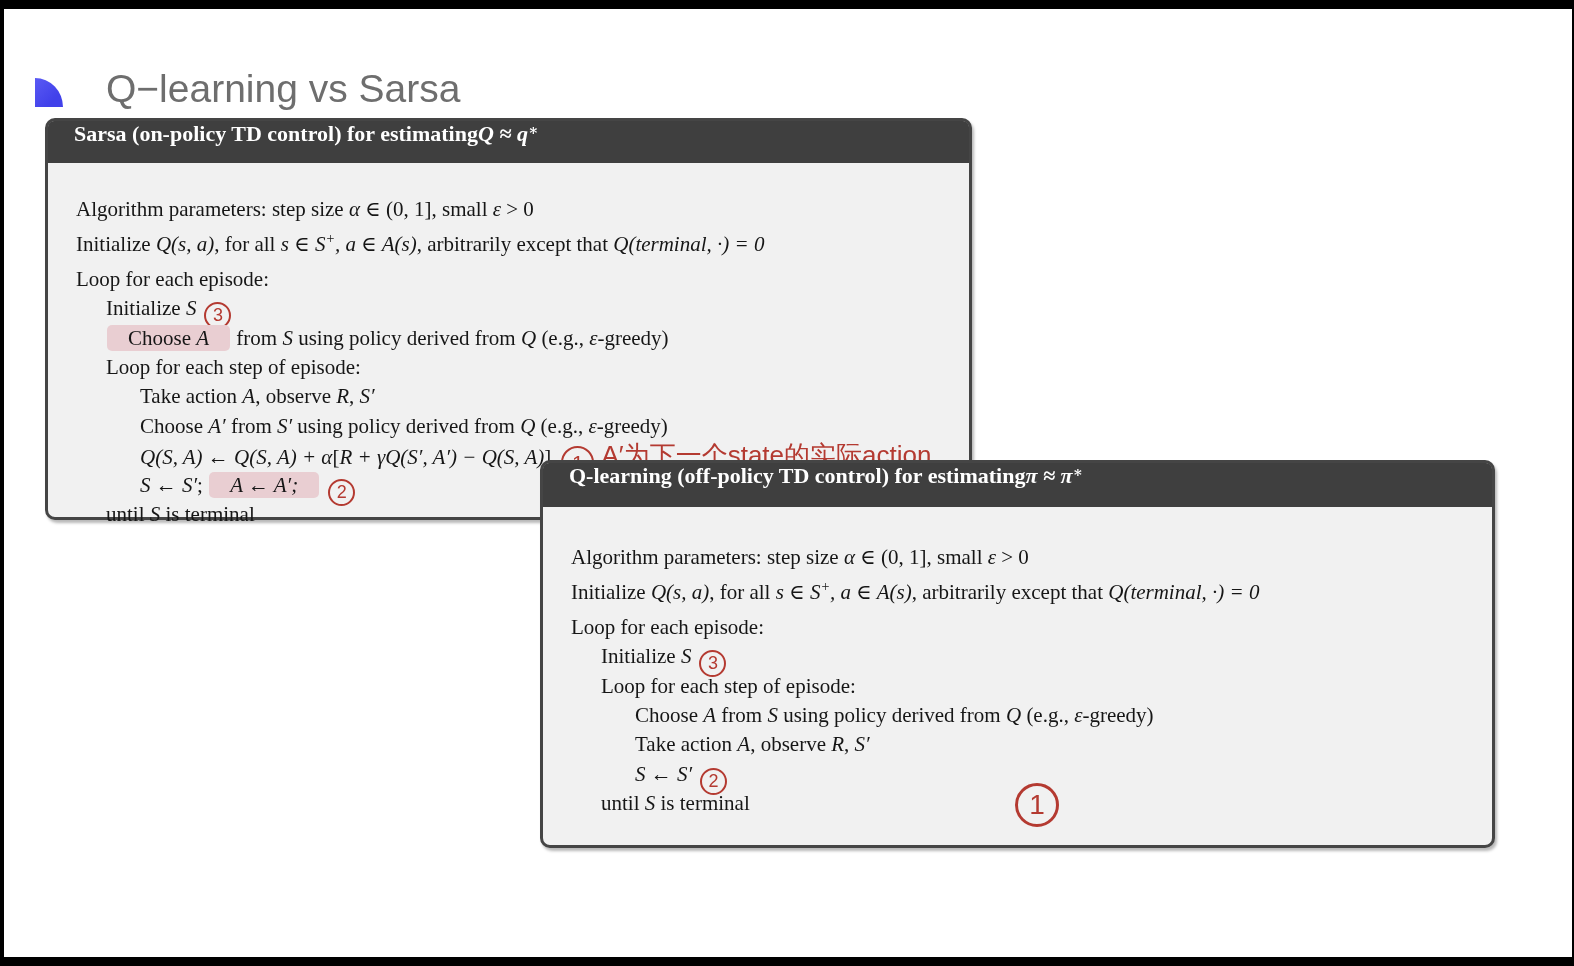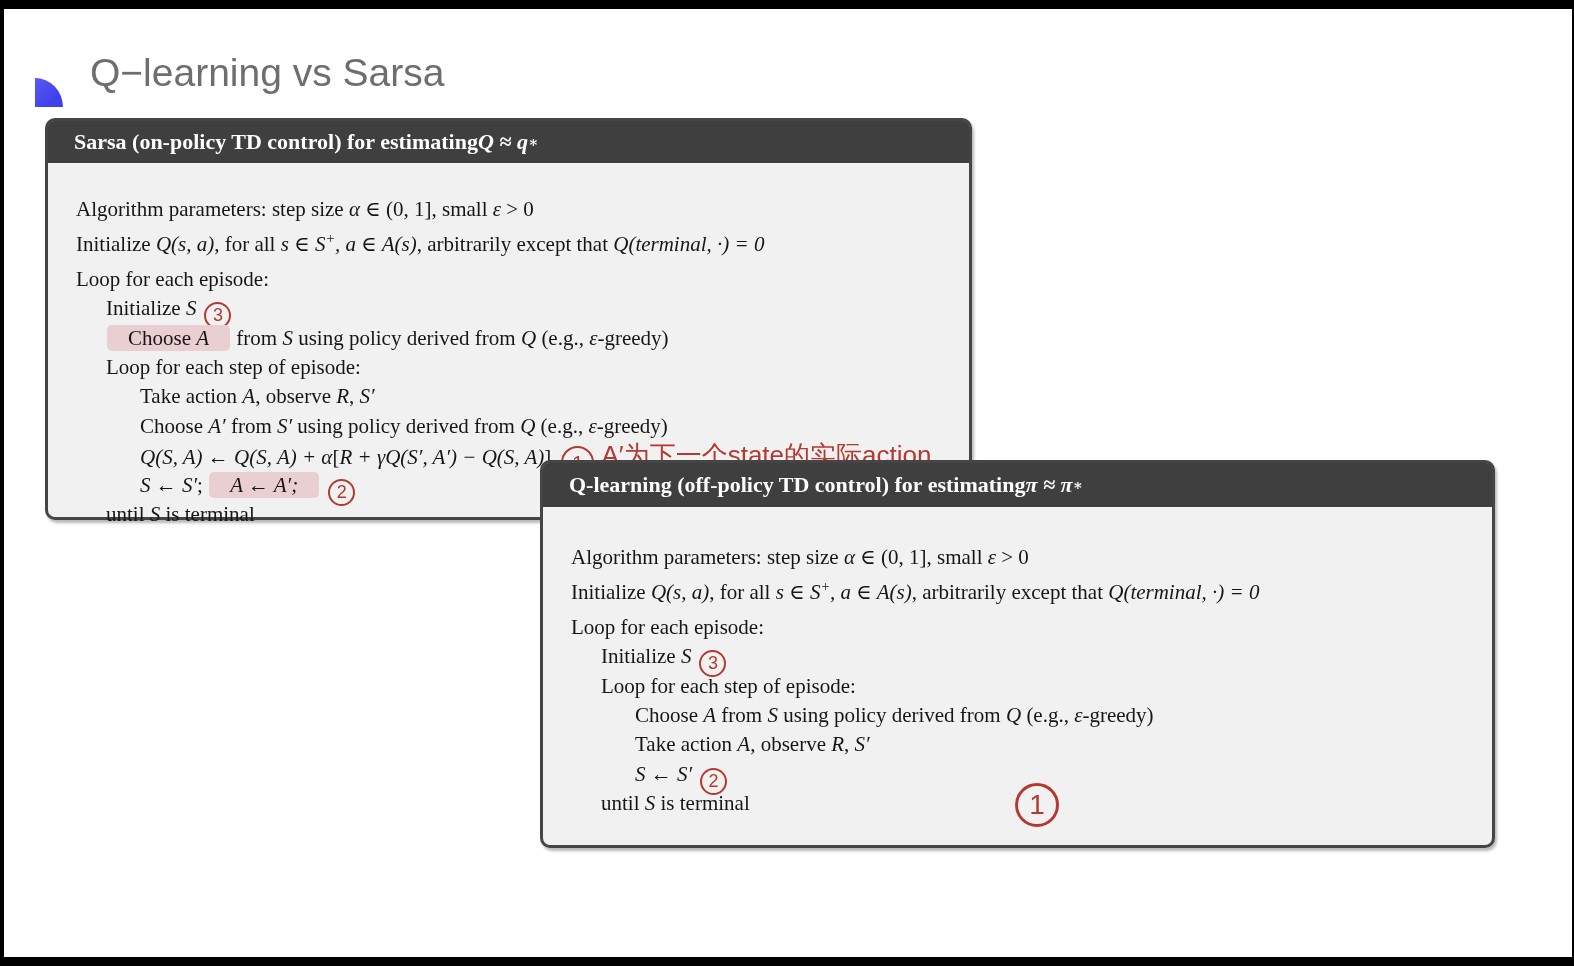--- a/index.html
+++ b/index.html
@@ -11,37 +11,37 @@
   .slide{
     position:absolute;left:4px;top:9px;right:2px;bottom:9px;
     background:#ffffff;
   }
   .corner-shape{
     position:absolute;left:31px;top:69px;width:28px;height:29px;
     background:linear-gradient(135deg,#5a5af4,var(--accent-blue,#4141ea) 70%);
     border-radius:0 100% 0 0;
   }
   .slide-title{
-    position:absolute;left:86px;top:42px;margin:0;
+    position:absolute;left:86px;top:42px;margin:16px;
     font-family:"Liberation Sans","DejaVu Sans",sans-serif;
     font-weight:500;font-size:39px;color:var(--title-gray,#6e6e6e);
   }
   .algo-box{
     position:absolute;box-sizing:border-box;
     background:var(--box-bg,#f1f1f1);
     border:3px solid var(--box-border,#454545);
     border-radius:10px;
     box-shadow:2px 3px 3px rgba(0,0,0,.28);
   }
   .sarsa-box{left:41px;top:109px;width:927px;height:402px;z-index:1;}
   .qlearning-box{left:536px;top:451px;width:955px;height:388px;z-index:2;}
   .algo-header{
     background:var(--header-bg,#3f3f3f);color:#fff;
     font-weight:bold;font-size:22px;
-    height:42px;display:flex;align-items:center;
+    height:42px;display:flex;
     padding:0 26px;border-radius:6px 6px 0 0;white-space:nowrap;
   }
   .qlearning-box .algo-header{height:44px;}
   .algo-body{
     font-size:21px;line-height:29.4px;color:#161616;
     padding-top:12px;
     margin-top:20px;
   }
   .qlearning-box .algo-body{padding-top:16px;}
   .algo-line{white-space:nowrap;height:29.4px;}

